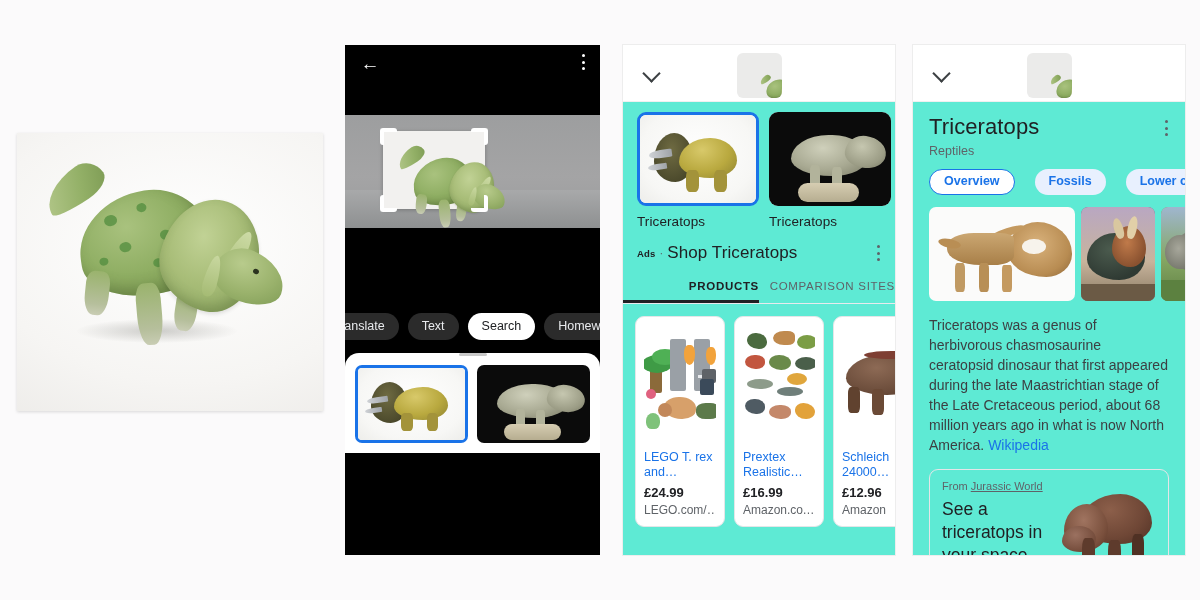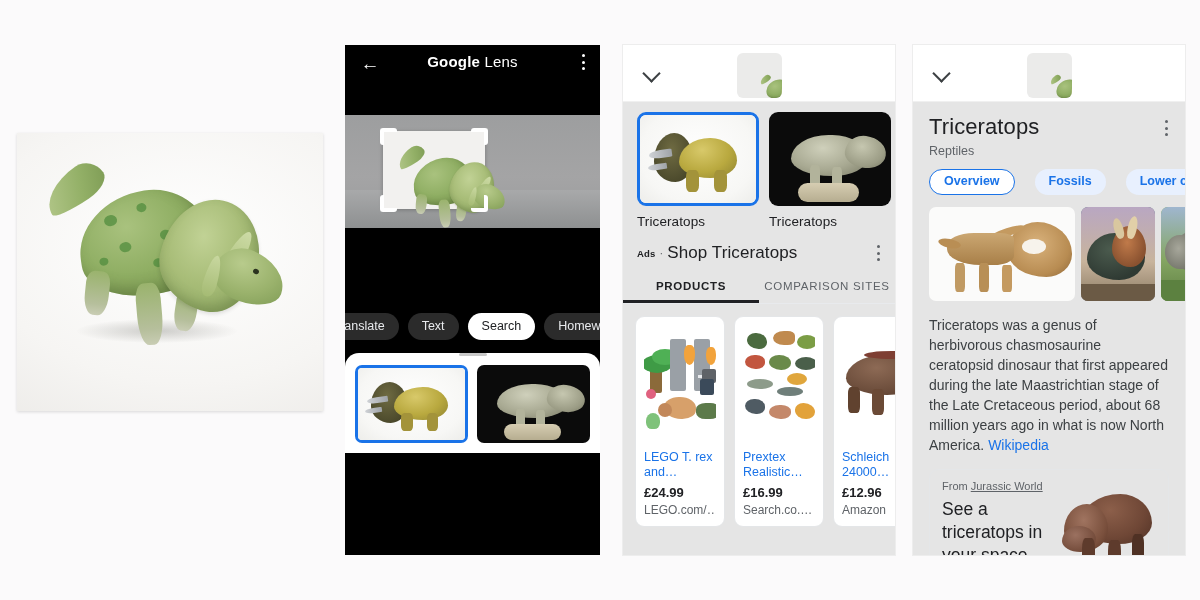--- a/index.html
+++ b/index.html
@@ -69,21 +69,21 @@
   .dino .l3 { left: 158px; top: 156px; width: 22px; height: 42px; transform: rotate(9deg);}
   .dino .spot { position: absolute; background: #4d8a3c; border-radius: 50%; opacity: .72; }
   .dino .eye { position: absolute; left: 236px; top: 136px; width: 6px; height: 5px; background: #2b3320; border-radius: 50%; transform: rotate(18deg); }
   .dino .shadow {
     position: absolute; left: 60px; top: 186px; width: 160px; height: 24px;
     background: radial-gradient(ellipse at center, rgba(150,150,145,.45) 0%, rgba(150,150,145,0) 72%);
     border-radius: 50%;
   }
 
   
-  .phone { position: absolute; top: 45px; height: 510px; overflow: hidden; background: #e5e5e5; }
+  .phone { position: absolute; top: 45px; height: 510px; overflow: hidden; background: #5eead4; }
   .phone-2 { left: 345px;  width: 255px; background: #000; }
   .phone-3 { left: 623px;  width: 272px; box-shadow: 0 0 0 1px #ededed; }
   .phone-4 { left: 913px;  width: 272px; box-shadow: 0 0 0 1px #ededed; }
 
   
   .lens-top { position: relative; height: 38px; background: #000; }
   .lens-back {
     position: absolute; left: 14px; top: 8px; width: 22px; height: 22px;
     color: #fff; font-size: 19px; line-height: 22px; text-align: center; cursor: pointer;
   }
@@ -202,21 +202,21 @@
   .res-card.sel .img { border: 3px solid #1a73e8; }
   .res-card .cap { font-size: 13.5px; color: #202124; margin-top: 8px; letter-spacing: .1px; }
 
   .shop-hd { display: flex; align-items: center; padding: 14px 14px 0; position: relative; }
   .ads-tag { font-size: 9.5px; font-weight: 700; color: #202124; letter-spacing: .2px; }
   .dot-sep { font-size: 11px; color: #5f6368; margin: 0 4px; }
   .shop-title { font-size: 17px; color: #202124; letter-spacing: .1px; }
   .shop-kebab { position: absolute; right: 14px; top: 16px; width: 4px; cursor: pointer; }
 
   .tabs { display: flex; margin-top: 10px; border-bottom: 1px solid #e8eaed; }
-  .tab { flex: 1; text-align: center; font-size: 11.5px; letter-spacing: .7px; padding: 6px 0 7px; color: #5f6368; cursor: pointer; line-height: 14px; }
+  .tab { flex: 1; text-align: right; font-size: 11.5px; letter-spacing: .7px; padding: 6px 0 7px; color: #5f6368; cursor: pointer; line-height: 14px; }
   .tab.active { color: #202124; font-weight: 700; border-bottom: 3px solid #202124; }
 
   .prod-row { display: flex; gap: 9px; padding: 12px 12px 0; }
   .prod-card {
     flex: 0 0 90px; width: 90px; border: 1px solid #e4e6e8; border-radius: 9px;
     background: #fff; padding: 8px 8px 9px; cursor: pointer;
   }
   .prod-img { height: 118px; position: relative; overflow: hidden; }
   .prod-name { font-size: 12.5px; color: #1a73e8; line-height: 15px; margin-top: 7px; }
   .prod-price { font-size: 13px; font-weight: 700; color: #202124; margin-top: 5px; }
@@ -295,21 +295,20 @@
       <div class="head"></div>
       <div class="horn2"></div>
       <div class="eye"></div>
     </div>
   </div>
 
   <div class="phone phone-2">
 
     <div class="lens-top">
       <div class="lens-back">←</div>
-      <div class="lens-title"><b>Google</b><span> Lens</span></div>
       <div class="lens-kebab">
         <div class="kebab-dot"></div>
         <div class="kebab-dot"></div>
         <div class="kebab-dot"></div>
       </div>
     </div>
 
     <div class="lens-blackgap"></div>
 
     <div class="lens-view">
@@ -467,21 +466,21 @@
           <div style="position:absolute;left:52px;top:32px;width:22px;height:13px;background:#4a5f4a;border-radius:50%;"></div>
           <div style="position:absolute;left:44px;top:48px;width:20px;height:12px;background:#e0a63c;border-radius:50%;"></div>
           <div style="position:absolute;left:4px;top:54px;width:26px;height:10px;background:#8d9b8a;border-radius:50%;"></div>
           <div style="position:absolute;left:34px;top:62px;width:26px;height:9px;background:#6f7f7a;border-radius:50%;"></div>
           <div style="position:absolute;left:2px;top:74px;width:20px;height:15px;background:#4f5b63;border-radius:48% 52% 42% 58%;"></div>
           <div style="position:absolute;left:26px;top:80px;width:22px;height:14px;background:#c4886a;border-radius:50% 46% 44% 54%;"></div>
           <div style="position:absolute;left:52px;top:78px;width:20px;height:16px;background:#e2a23a;border-radius:42% 58% 44% 56%;"></div>
         </div>
         <div class="prod-name">Prextex Realistic…</div>
         <div class="prod-price">£16.99</div>
-        <div class="prod-src">Search.co.…</div>
+        <div class="prod-src">Amazon.co.…</div>
       </div>
 
       <div class="prod-card">
         <div class="prod-img">
           <div style="position:absolute;left:4px;top:30px;width:76px;height:40px;background:radial-gradient(ellipse at 40% 32%,#8d6a55 0%,#6d4e3c 60%,#53392b 100%);border-radius:50% 44% 46% 54%/58% 56% 44% 42%;"></div>
           <div style="position:absolute;left:22px;top:26px;width:56px;height:8px;background:#7e3f33;border-radius:50%;"></div>
           <div style="position:absolute;left:6px;top:62px;width:12px;height:26px;background:#60422f;border-radius:24%;"></div>
           <div style="position:absolute;left:30px;top:64px;width:12px;height:26px;background:#6b4a36;border-radius:24%;"></div>
         </div>
         <div class="prod-name">Schleich 24000…</div>

